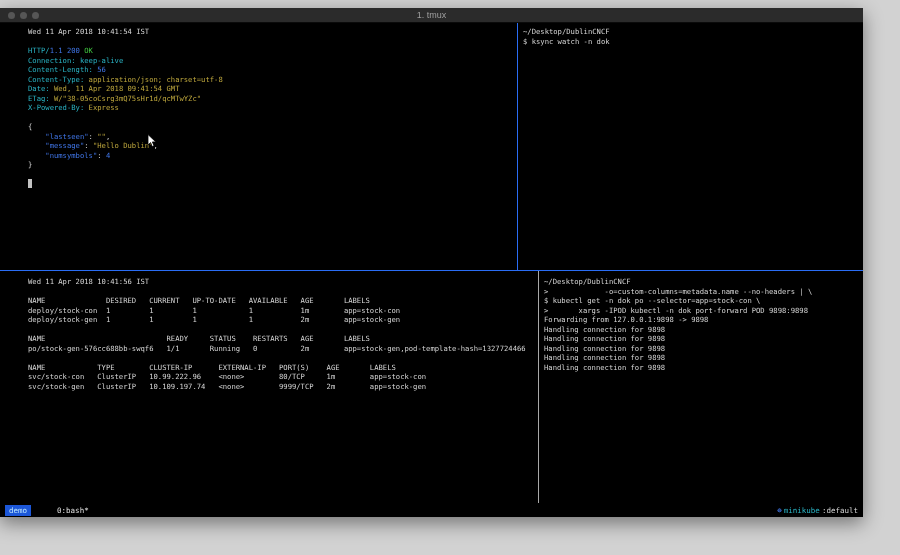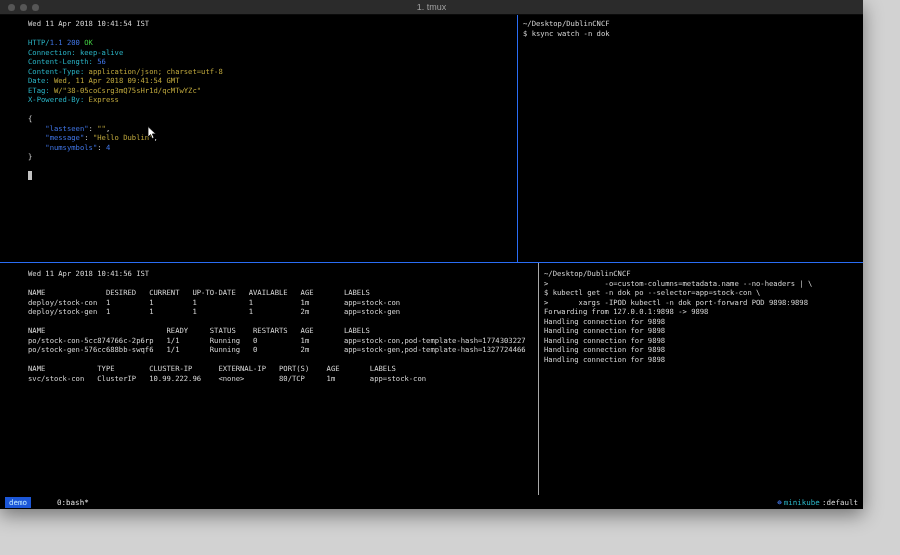--- a/index.html
+++ b/index.html
@@ -4,21 +4,21 @@
 <style>
   * { margin:0; padding:0; box-sizing:border-box; }
   html,body { width:900px; height:555px; }
   body {
     position:relative;
     background:#d2d2d2;
     overflow:hidden;
     font-family:"DejaVu Sans Mono", monospace;
   }
   .window {
-    position:absolute; left:0; top:0;
+    position:absolute; left:0; top:8px;
     width:863px; height:509px;
     background:#000;
     box-shadow:0 6px 18px rgba(0,0,0,.45);
   }
   .titlebar {
     position:relative; height:15px;
     background:#2b2b2b;
     border-bottom:1px solid #0a0a0a;
   }
   .dots { position:absolute; left:8px; top:4px; display:flex; gap:5px; }
@@ -96,25 +96,25 @@
         <div class="tline"><span class="c-fg">$ ksync watch -n dok</span></div>
       </div>
     <div class="pane pane-bl">
         <div class="tline"><span class="c-fg">Wed 11 Apr 2018 10:41:56 IST</span></div>
         <div class="tline">&nbsp;</div>
         <div class="tline"><span class="c-fg">NAME              DESIRED   CURRENT   UP-TO-DATE   AVAILABLE   AGE       LABELS</span></div>
         <div class="tline"><span class="c-fg">deploy/stock-con  1         1         1            1           1m        app=stock-con</span></div>
         <div class="tline"><span class="c-fg">deploy/stock-gen  1         1         1            1           2m        app=stock-gen</span></div>
         <div class="tline">&nbsp;</div>
         <div class="tline"><span class="c-fg">NAME                            READY     STATUS    RESTARTS   AGE       LABELS</span></div>
-        <div class="tline"><span class="c-fg">po/stock-con-5cc874766c-2p6rp   1/1       Running   0          1m        app=stock-con,pod-template-hash=1774303227</span></div>
         <div class="tline"><span class="c-fg">po/stock-gen-576cc688bb-swqf6   1/1       Running   0          2m        app=stock-gen,pod-template-hash=1327724466</span></div>
         <div class="tline">&nbsp;</div>
         <div class="tline"><span class="c-fg">NAME            TYPE        CLUSTER-IP      EXTERNAL-IP   PORT(S)    AGE       LABELS</span></div>
         <div class="tline"><span class="c-fg">svc/stock-con   ClusterIP   10.99.222.96    &lt;none&gt;        80/TCP     1m        app=stock-con</span></div>
+        <div class="tline"><span class="c-fg">svc/stock-gen   ClusterIP   10.109.197.74   &lt;none&gt;        9999/TCP   2m        app=stock-gen</span></div>
       </div>
     <div class="pane pane-br">
         <div class="tline"><span class="c-fg">~/Desktop/DublinCNCF</span></div>
         <div class="tline"><span class="c-fg">&gt;             -o=custom-columns=metadata.name --no-headers | \</span></div>
         <div class="tline"><span class="c-fg">$ kubectl get -n dok po --selector=app=stock-con \</span></div>
         <div class="tline"><span class="c-fg">&gt;       xargs -IPOD kubectl -n dok port-forward POD 9898:9898</span></div>
         <div class="tline"><span class="c-fg">Forwarding from 127.0.0.1:9898 -&gt; 9898</span></div>
         <div class="tline"><span class="c-fg">Handling connection for 9898</span></div>
         <div class="tline"><span class="c-fg">Handling connection for 9898</span></div>
         <div class="tline"><span class="c-fg">Handling connection for 9898</span></div>

